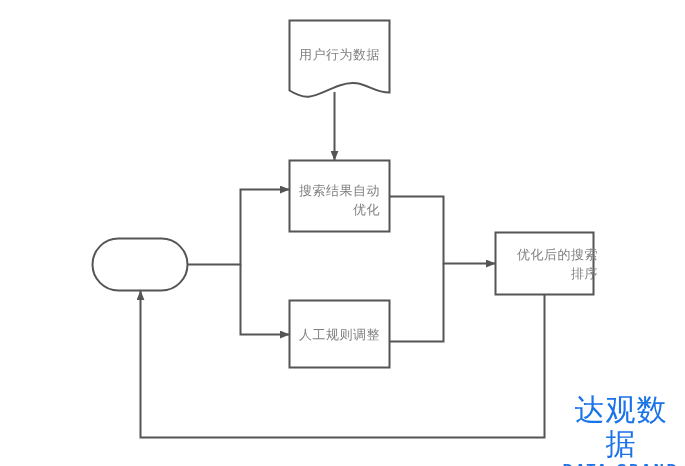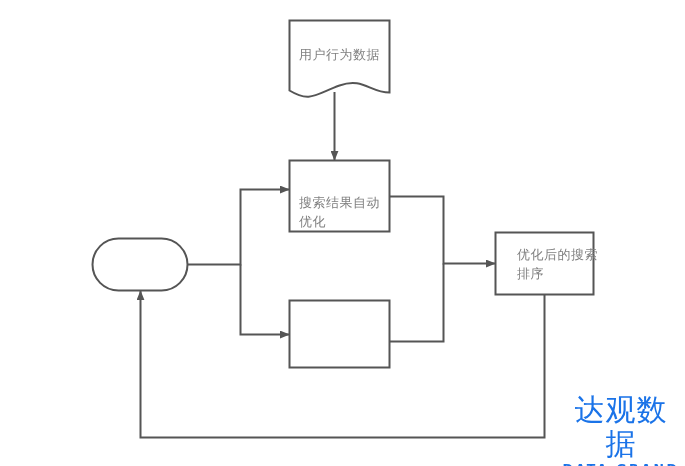--- a/index.html
+++ b/index.html
@@ -22,21 +22,21 @@
     left: 0;
     top: 0;
     width: 685px;
     height: 466px;
   }
   .node-label {
     position: absolute;
     display: flex;
     align-items: center;
     justify-content: center;
-    text-align: left;
+    text-align: right;
     color: #808080;
     font-size: 13px;
     line-height: 19px;
     letter-spacing: 0.5px;
     white-space: pre-line;
     pointer-events: none;
   }
   #logo {
     position: absolute;
     left: 561px;
@@ -90,23 +90,24 @@
 
     <path d="M390,196.5 L443.5,196.5 L443.5,263.5 L495,263.5" fill="none" stroke="#555555" stroke-width="2" marker-end="url(#arrowhead)"></path>
 
     <path d="M390,341.5 L443.5,341.5 L443.5,263.5" fill="none" stroke="#555555" stroke-width="2"></path>
 
     <path d="M544.5,295 L544.5,437.5 L140.5,437.5 L140.5,291" fill="none" stroke="#555555" stroke-width="2" marker-end="url(#arrowhead)"></path>
   </svg>
 
   <div class="node-label" style="left:289px; top:20px; width:101px; height:68px;">用户行为数据</div>
 
-  <div class="node-label" style="left:289px; top:176px; width:101px; height:72px;">搜索结果自动
+  <div class="node-label" style="left:289px; top:164px; width:101px; height:72px;">搜索结果自动
 优化</div>
 
+  <div class="node-label" style="left:289px; top:300px; width:101px; height:68px;">人工规则调整</div>
 
 
   <div class="node-label" style="left:508px; top:232px; width:99px; height:63px;">优化后的搜索
 排序</div>
 
   <div id="logo">
     <div id="logo-cn">达观数据</div>
     <div id="logo-en">DATA GRAND</div>
   </div>
 

